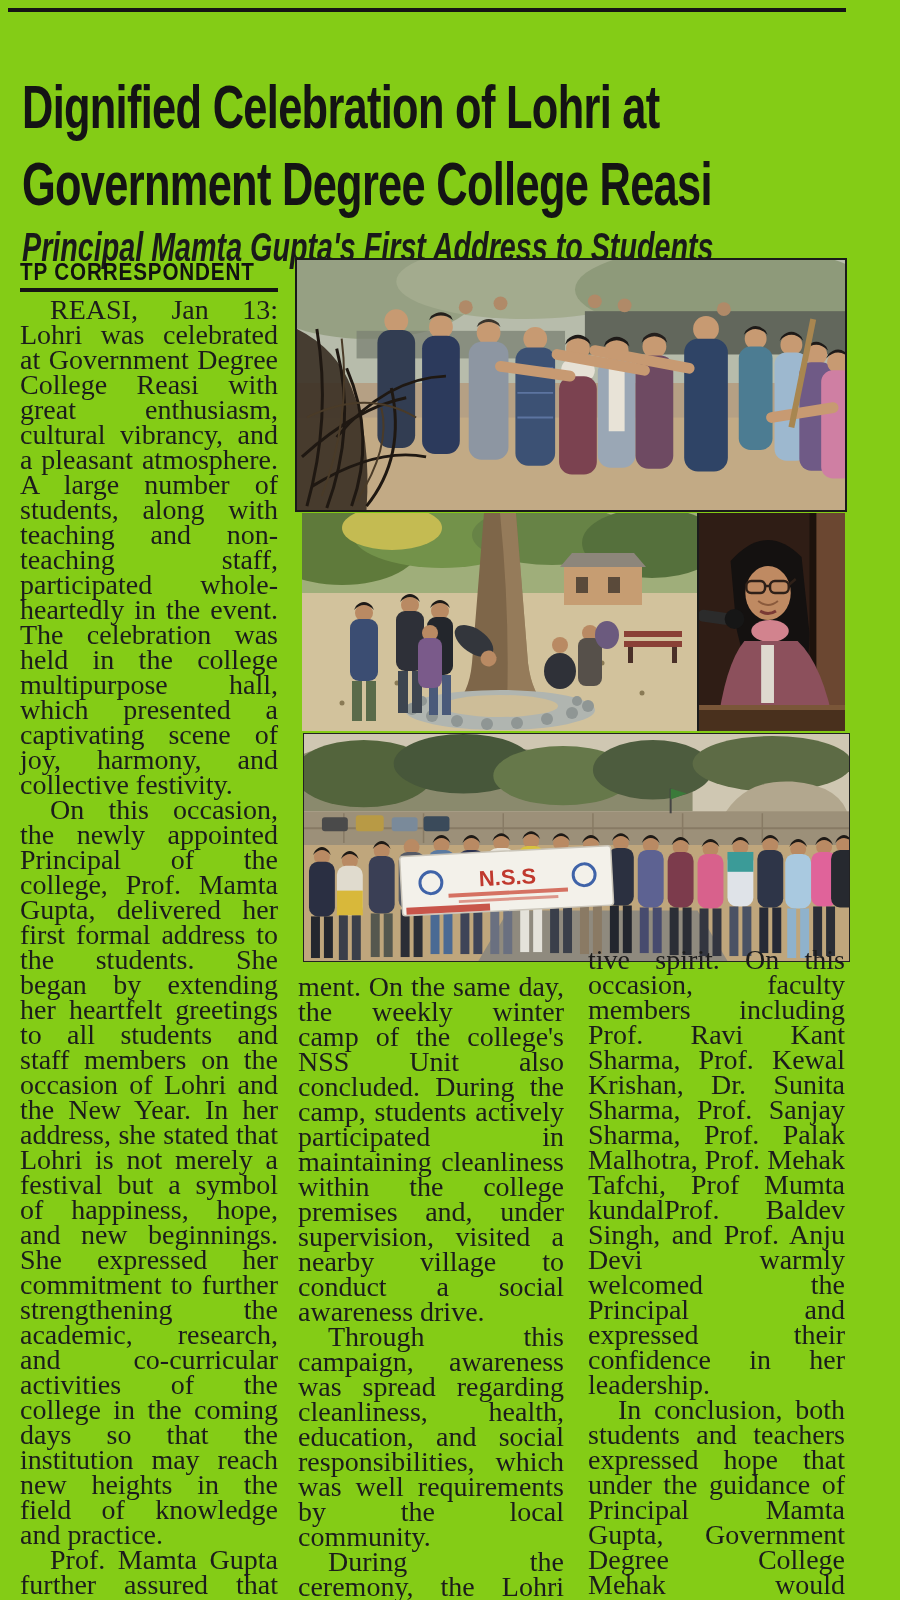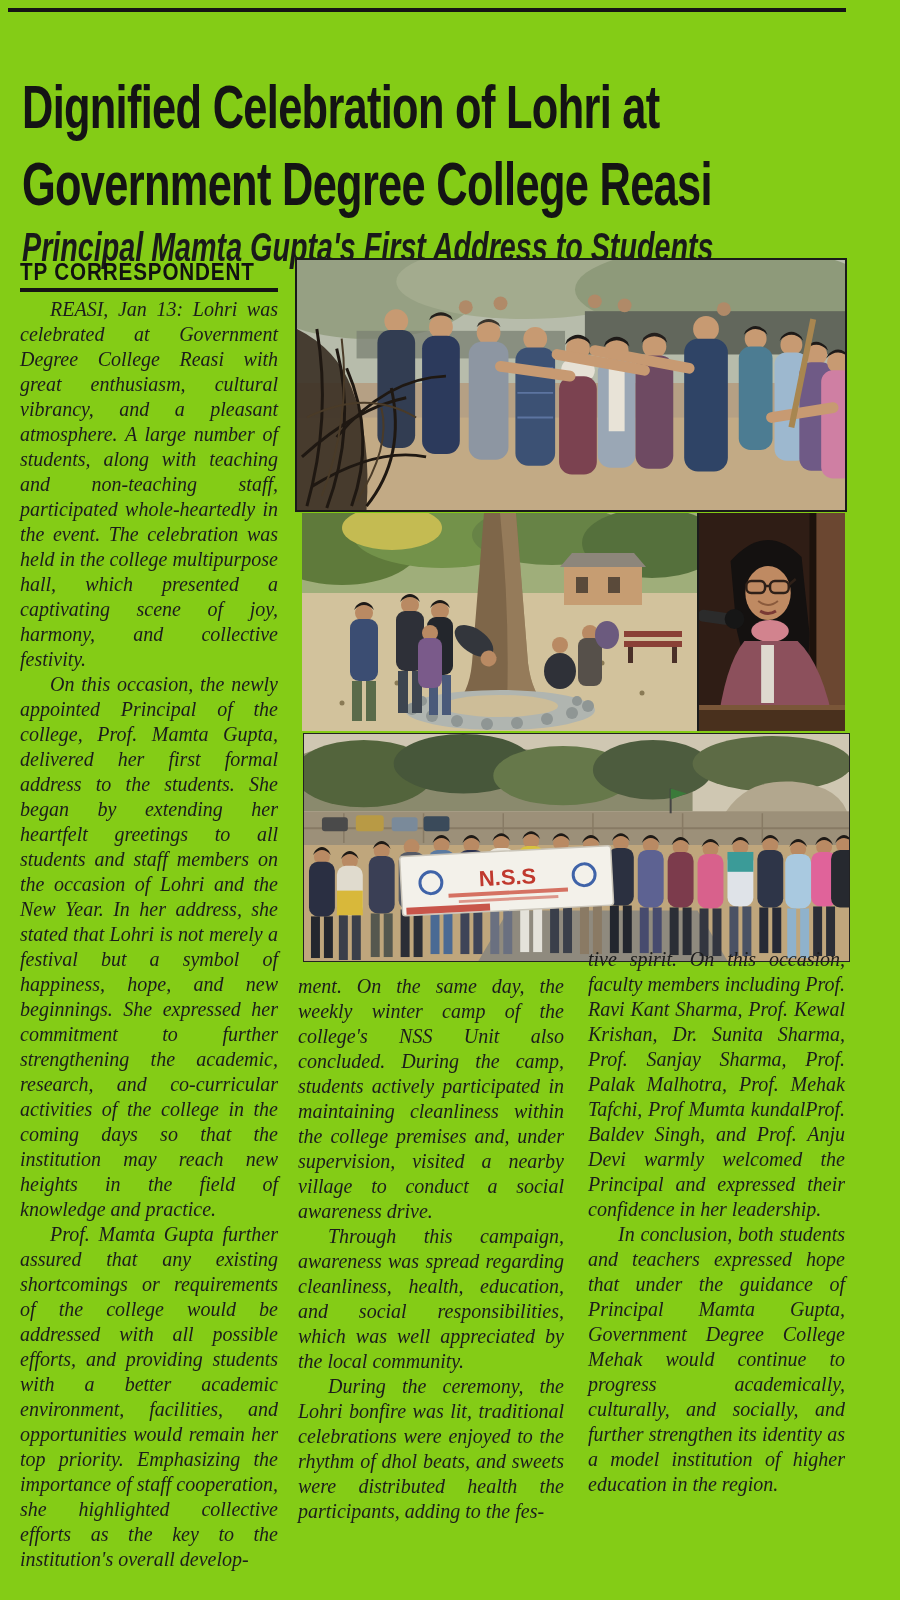--- a/index.html
+++ b/index.html
@@ -37,24 +37,23 @@
     font-weight:bold;font-size:24px;letter-spacing:1px;color:#111;
     transform:scaleX(0.86);transform-origin:0 0;
     white-space:nowrap;
   }
   .byline-rule{
     position:absolute;left:20px;top:288px;width:258px;height:4px;
     background:#141414;
   }
   .col{
     position:absolute;
-    font-size:20px;line-height:25px;
+    font-size:28px;line-height:25px;
     text-align:justify;
     color:#1c1c1c;
-    font-style:italic;
   }
   .col p{margin:0;text-indent:30px;}
   .col p.no-indent{text-indent:0;}
   .col1{left:20px;top:297px;width:258px;height:1300px;}
   .col2{left:298px;top:974px;width:266px;height:626px;}
   .col3{left:588px;top:947px;width:257px;height:626px;}
   figure{margin:0;padding:0;position:absolute;}
   .ph{display:block;}
   .photo1{left:295px;top:258px;width:552px;height:254px;border:2px solid #1a1a1a;box-sizing:border-box;}
   .photo2L{left:302px;top:513px;width:395px;height:218px;}
@@ -496,21 +495,21 @@
         <text x="205" y="152" text-anchor="middle" font-family="Liberation Sans, sans-serif" font-size="22" font-weight="bold" fill="#c0392e">N.S.S</text>
         <rect x="145" y="158" width="120" height="4" fill="#cf5a4a" opacity="0.85"></rect>
         <rect x="155" y="165" width="100" height="3" fill="#cf5a4a" opacity="0.6"></rect>
         <rect x="102" y="170" width="84" height="7" fill="#c0392e" opacity="0.85"></rect>
       </g>
     </svg>
   </figure>
 
   <div class="col col2">
     <p class="no-indent">ment. On the same day, the weekly winter camp of the college's NSS Unit also concluded. During the camp, students actively participated in maintaining cleanliness within the college premises and, under supervision, visited a nearby village to conduct a social awareness drive.</p>
-    <p>Through this campaign, awareness was spread regarding cleanliness, health, education, and social responsibilities, which was well appreciated by the local community.</p>
+    <p>Through this campaign, awareness was spread regarding cleanliness, health, education, and social responsibilities, which was well requirements by the local community.</p>
     <p>During the ceremony, the Lohri bonfire was lit, traditional celebrations were enjoyed to the rhythm of dhol beats, and sweets were distributed health the participants, adding to the fes-</p>
   </div>
 
   <div class="col col3">
     <p class="no-indent">tive spirit. On this occasion, faculty members including Prof. Ravi Kant Sharma, Prof. Kewal Krishan, Dr. Sunita Sharma, Prof. Sanjay Sharma, Prof. Palak Malhotra, Prof. Mehak Tafchi, Prof Mumta kundalProf. Baldev Singh, and Prof. Anju Devi warmly welcomed the Principal and expressed their confidence in her leadership.</p>
     <p>In conclusion, both students and teachers expressed hope that under the guidance of Principal Mamta Gupta, Government Degree College Mehak would continue to progress academically, culturally, and socially, and further strengthen its identity as a model institution of higher education in the region.</p>
   </div>
 
 </div>
 

